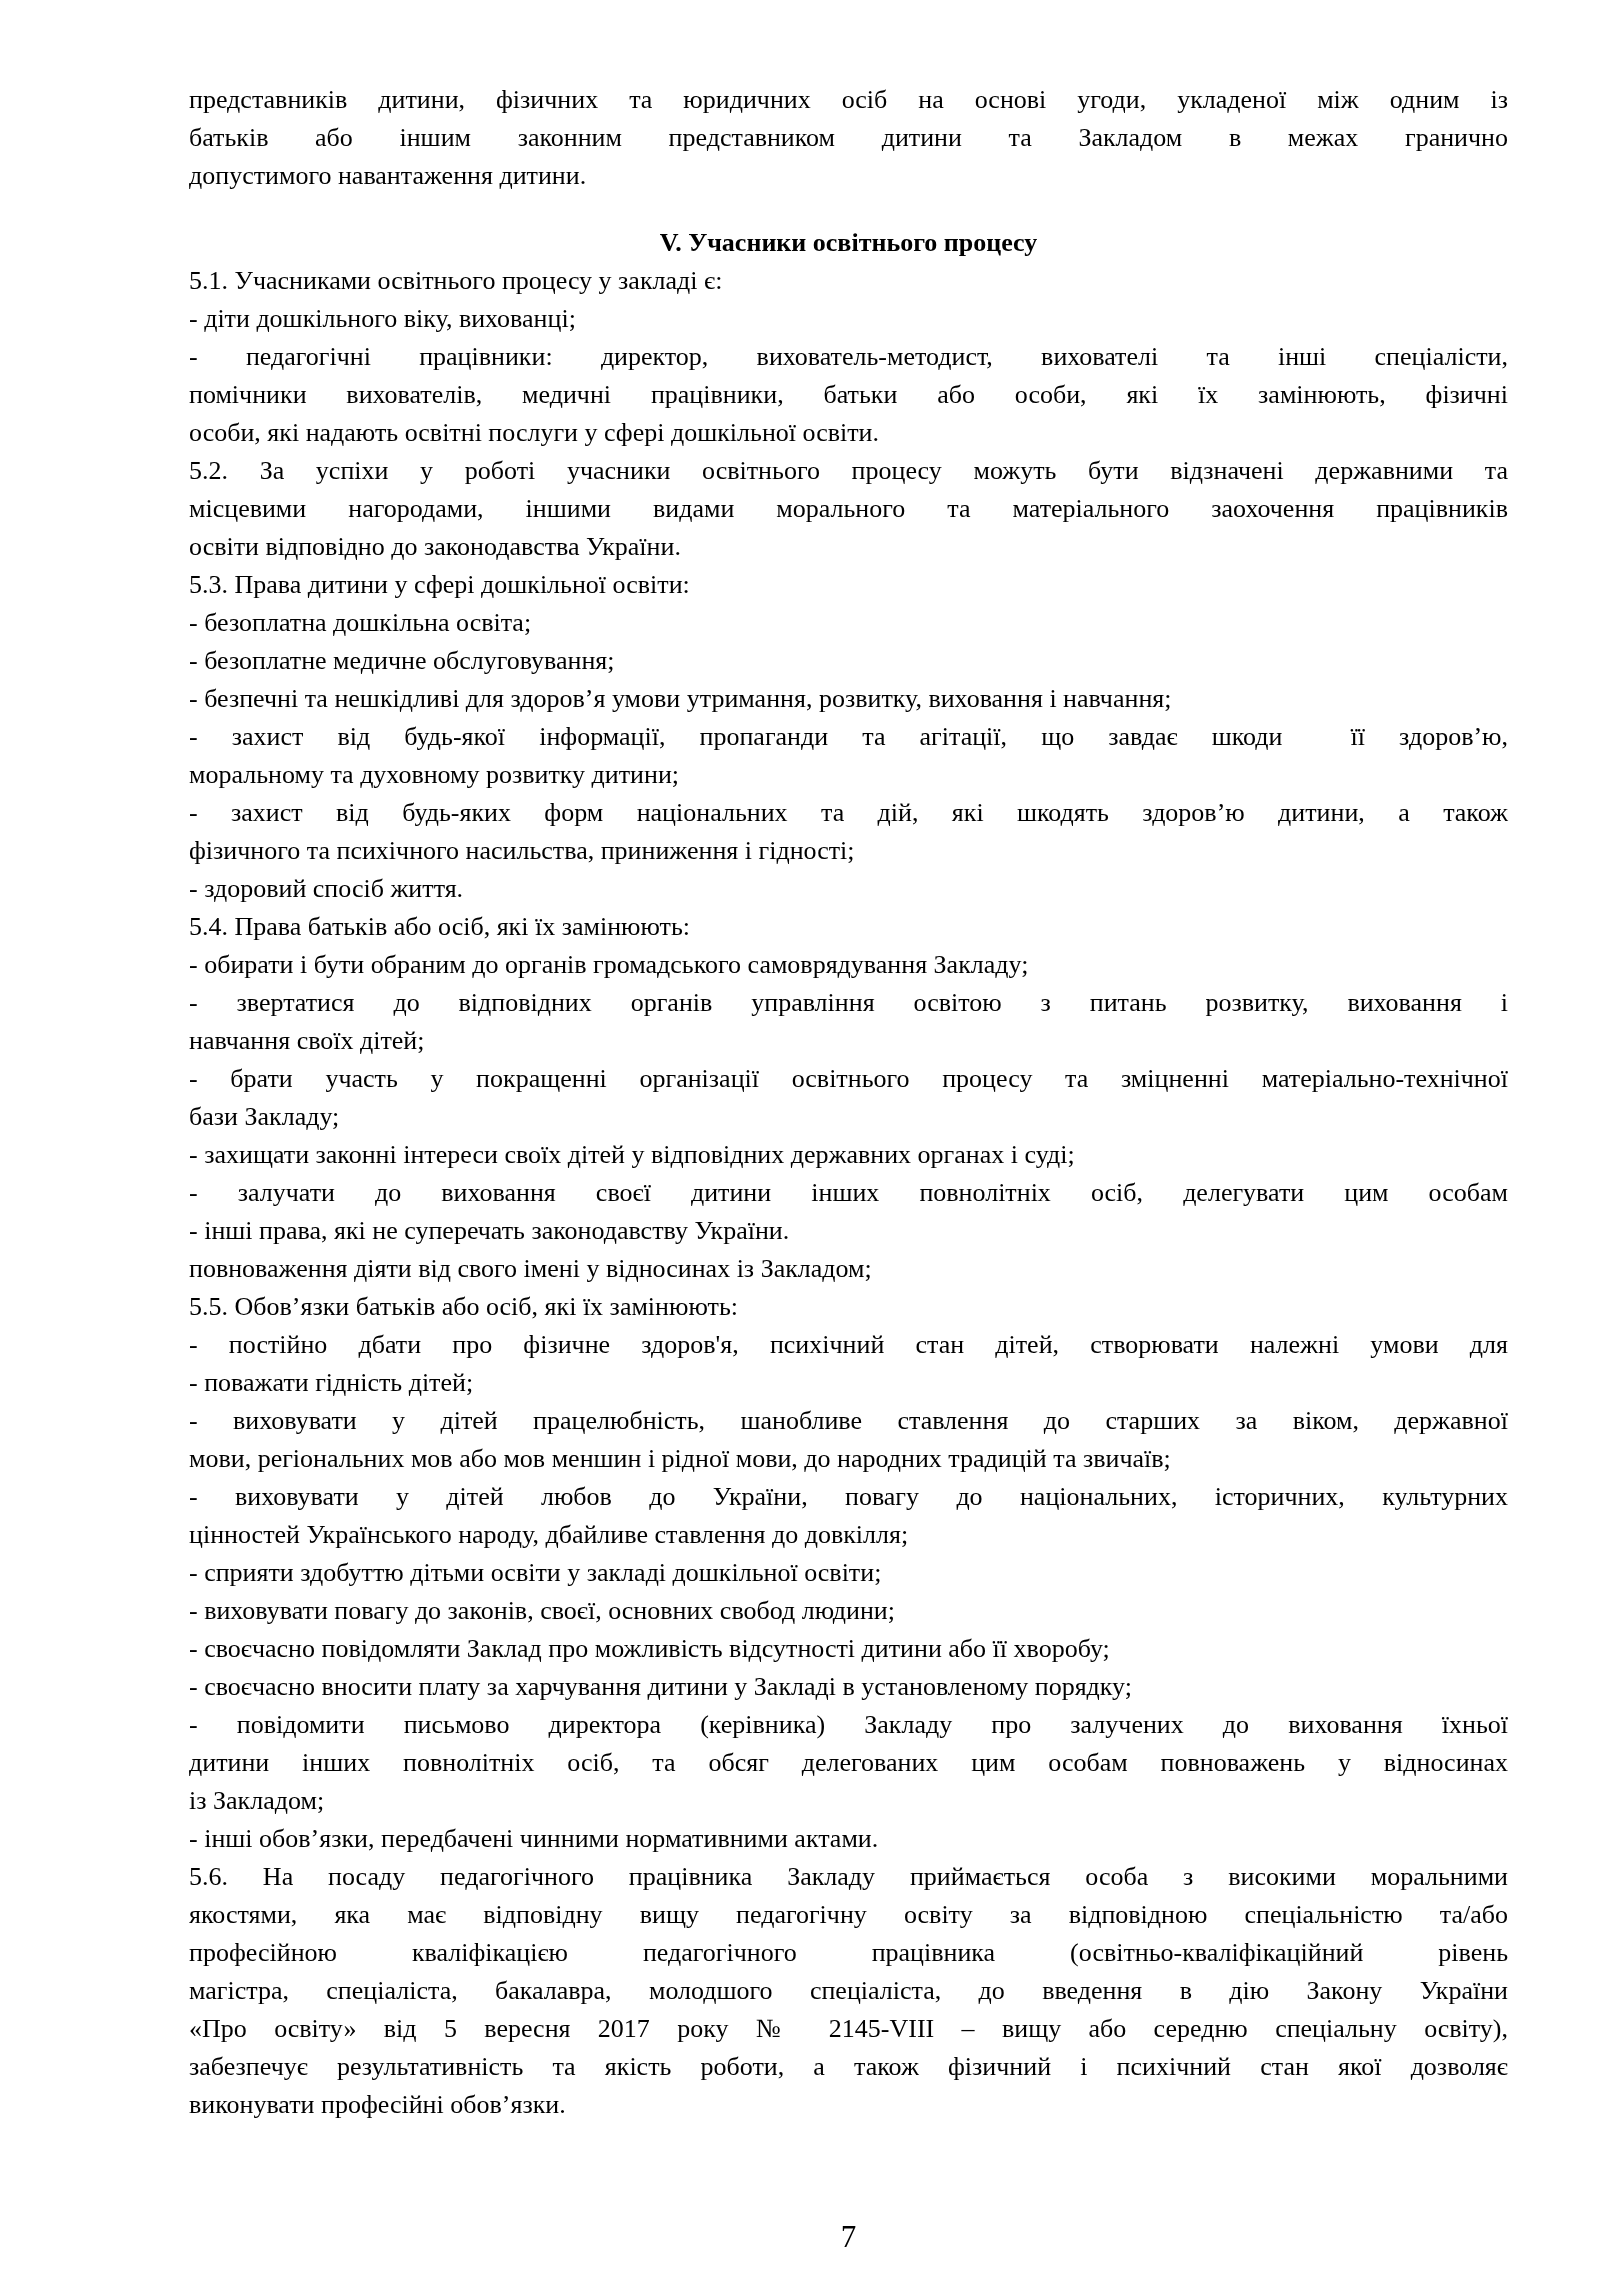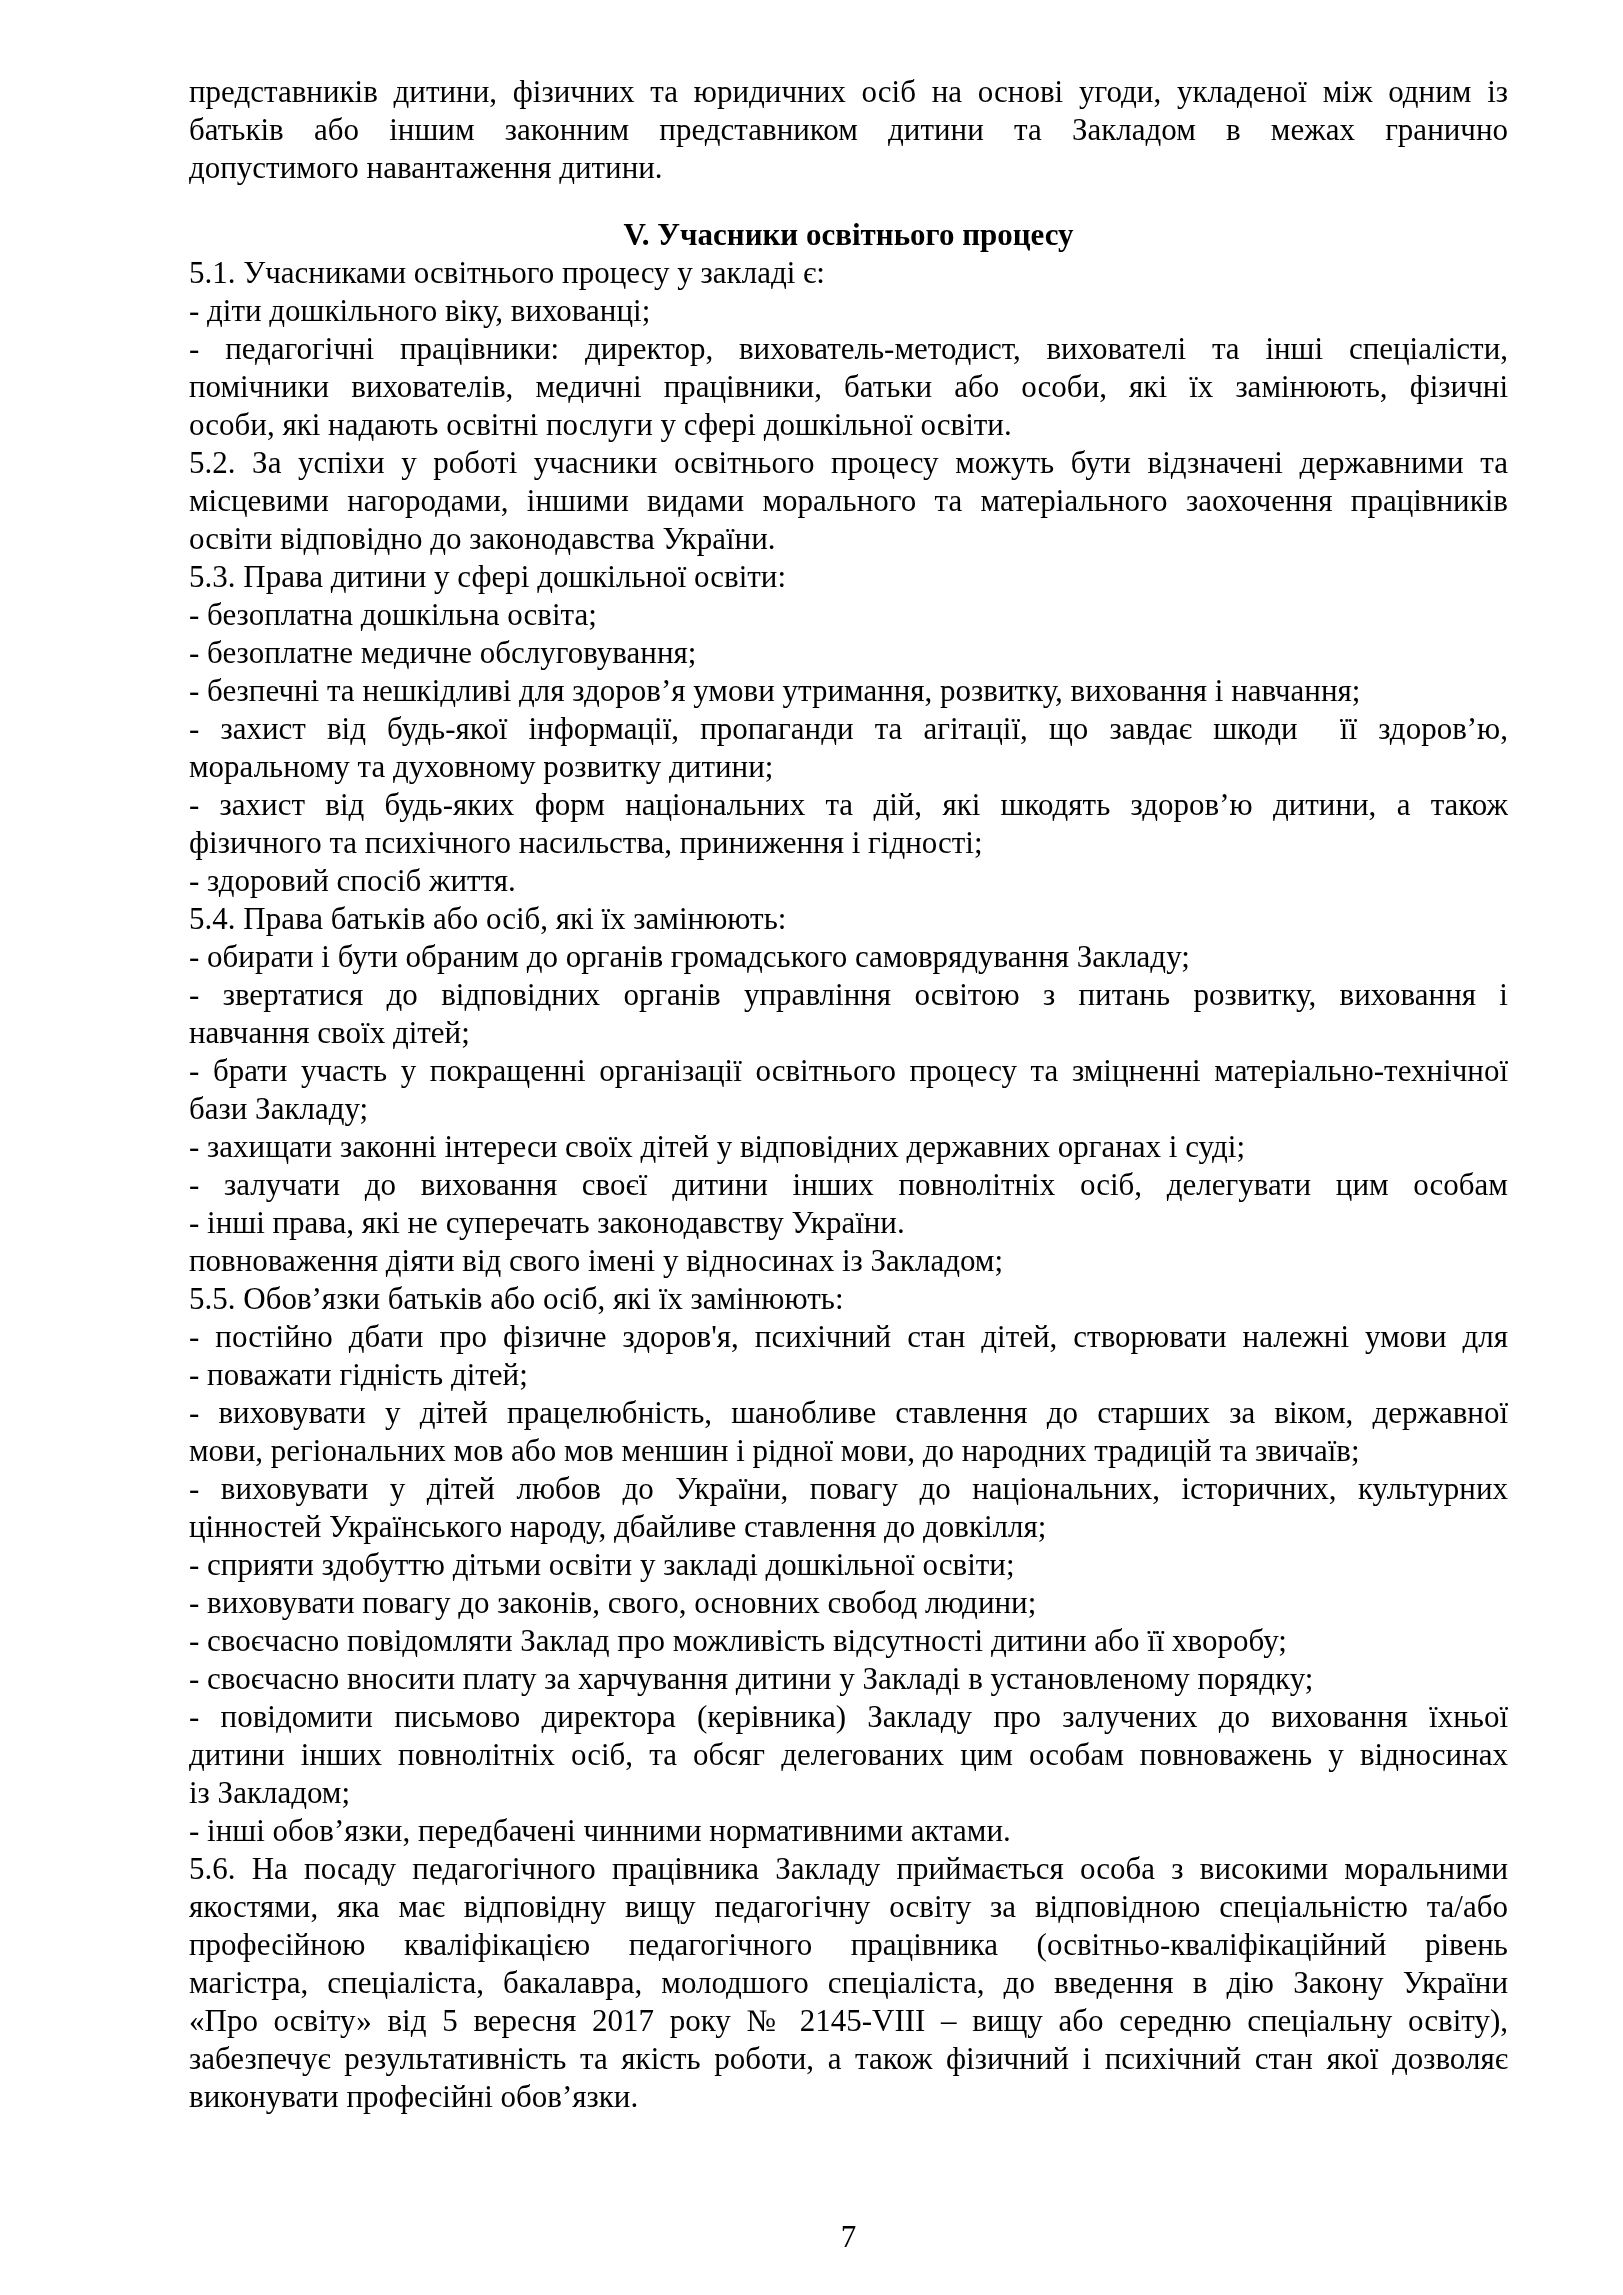--- a/index.html
+++ b/index.html
@@ -12,23 +12,23 @@
     width: 1623px;
     height: 2295px;
     background: #ffffff;
     overflow: hidden;
     font-family: "Liberation Serif", "DejaVu Serif", serif;
     color: #000000;
   }
   .content {
     position: absolute;
     left: 189px;
-    top: 73px;
+    top: 81px;
     width: 1319px;
-    font-size: 31px;
+    font-size: 26px;
     line-height: 38px;
   }
   .line {
     text-align: justify;
   }
   .line.justify {
     text-align-last: justify;
   }
   .line.plain {
     text-align: left;
@@ -86,21 +86,21 @@
       <div class="line plain">- інші права, які не суперечать законодавству України.</div>
       <div class="line plain">повноваження діяти від свого імені у відносинах із Закладом;</div>
       <div class="line plain">5.5. Обов’язки батьків або осіб, які їх замінюють:</div>
       <div class="line justify">- постійно дбати про фізичне здоров'я, психічний стан дітей, створювати належні умови для</div>
       <div class="line plain">- поважати гідність дітей;</div>
       <div class="line justify">- виховувати у дітей працелюбність, шанобливе ставлення до старших за віком, державної</div>
       <div class="line plain">мови, регіональних мов або мов меншин і рідної мови, до народних традицій та звичаїв;</div>
       <div class="line justify">- виховувати у дітей любов до України, повагу до національних, історичних, культурних</div>
       <div class="line plain">цінностей Українського народу, дбайливе ставлення до довкілля;</div>
       <div class="line plain">- сприяти здобуттю дітьми освіти у закладі дошкільної освіти;</div>
-      <div class="line plain">- виховувати повагу до законів, свого, основних свобод людини;</div>
+      <div class="line plain">- виховувати повагу до законів, своєї, основних свобод людини;</div>
       <div class="line plain">- своєчасно повідомляти Заклад про можливість відсутності дитини або її хворобу;</div>
       <div class="line plain">- своєчасно вносити плату за харчування дитини у Закладі в установленому порядку;</div>
       <div class="line justify">- повідомити письмово директора (керівника) Закладу про залучених до виховання їхньої</div>
       <div class="line justify">дитини інших повнолітніх осіб, та обсяг делегованих цим особам повноважень у відносинах</div>
       <div class="line plain">із Закладом;</div>
       <div class="line plain">- інші обов’язки, передбачені чинними нормативними актами.</div>
       <div class="line justify">5.6. На посаду педагогічного працівника Закладу приймається особа з високими моральними</div>
       <div class="line justify">якостями, яка має відповідну вищу педагогічну освіту за відповідною спеціальністю та/або</div>
       <div class="line justify">професійною кваліфікацією педагогічного працівника (освітньо-кваліфікаційний рівень</div>
       <div class="line justify">магістра, спеціаліста, бакалавра, молодшого спеціаліста, до введення в дію Закону України</div>

